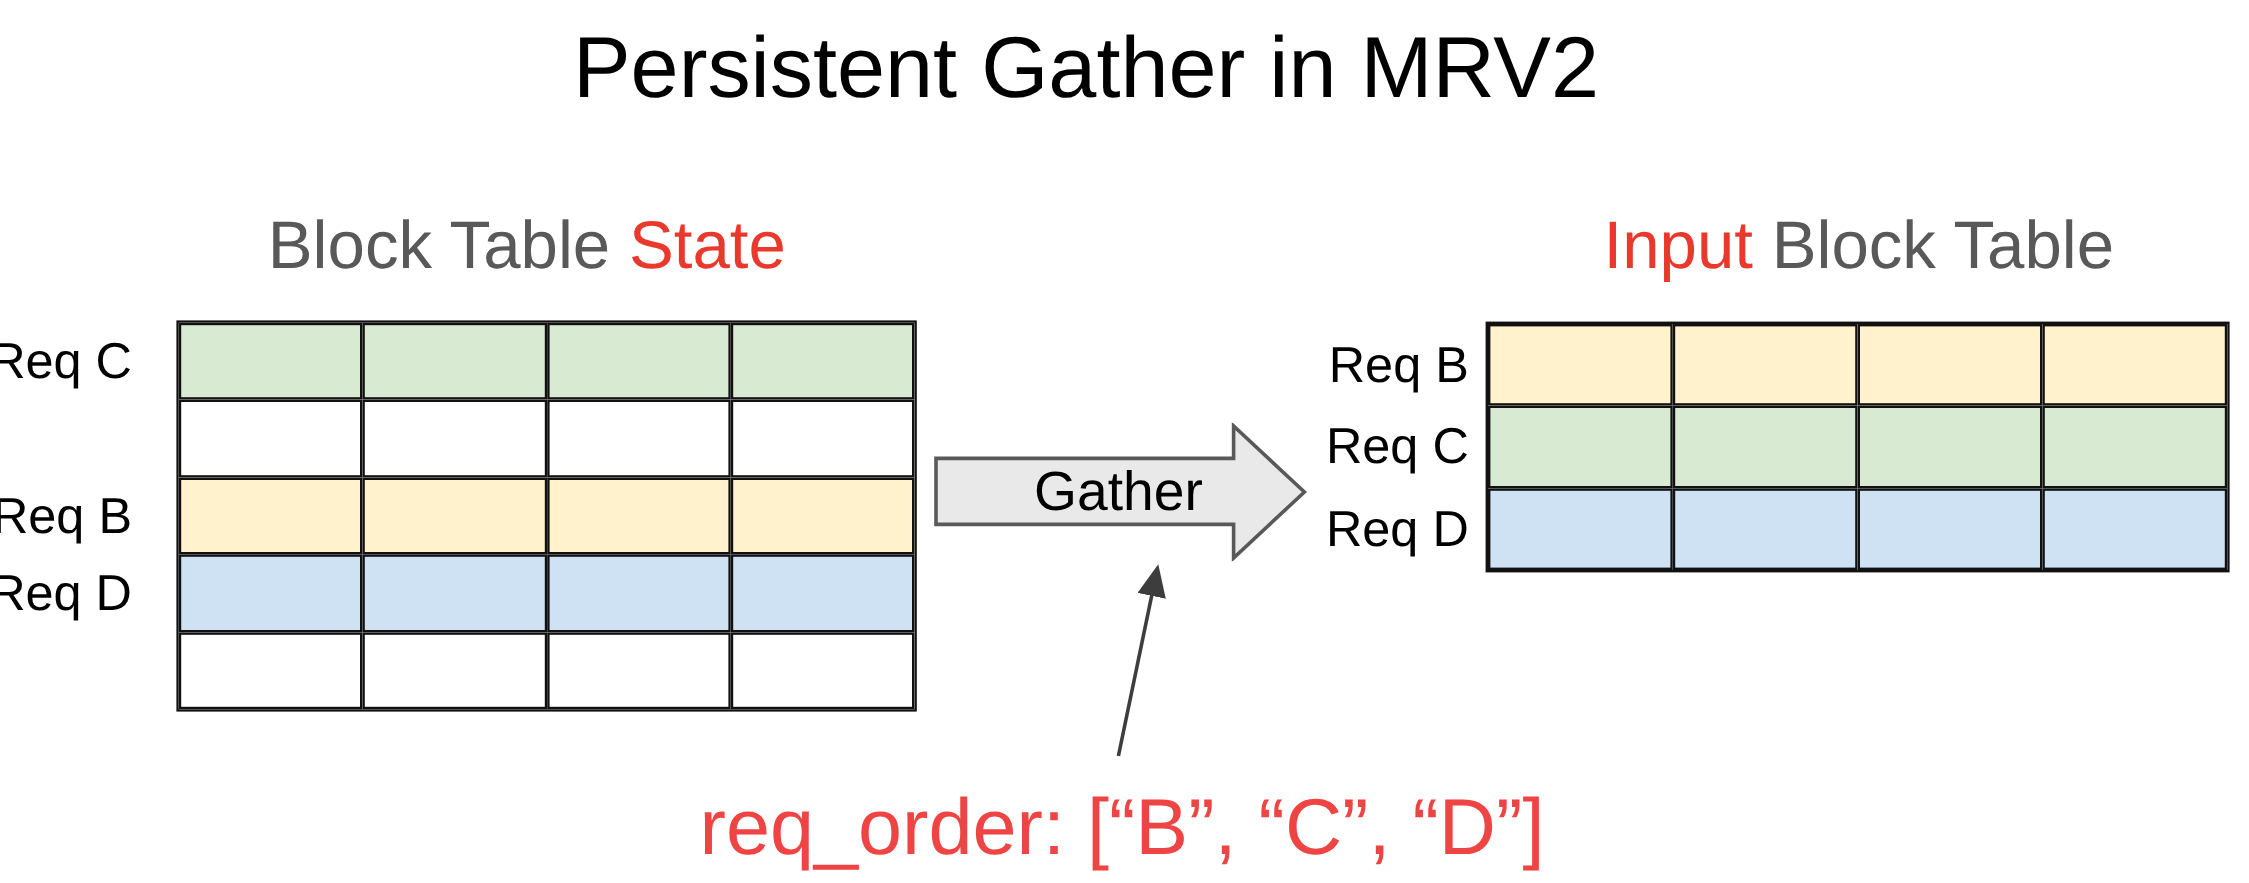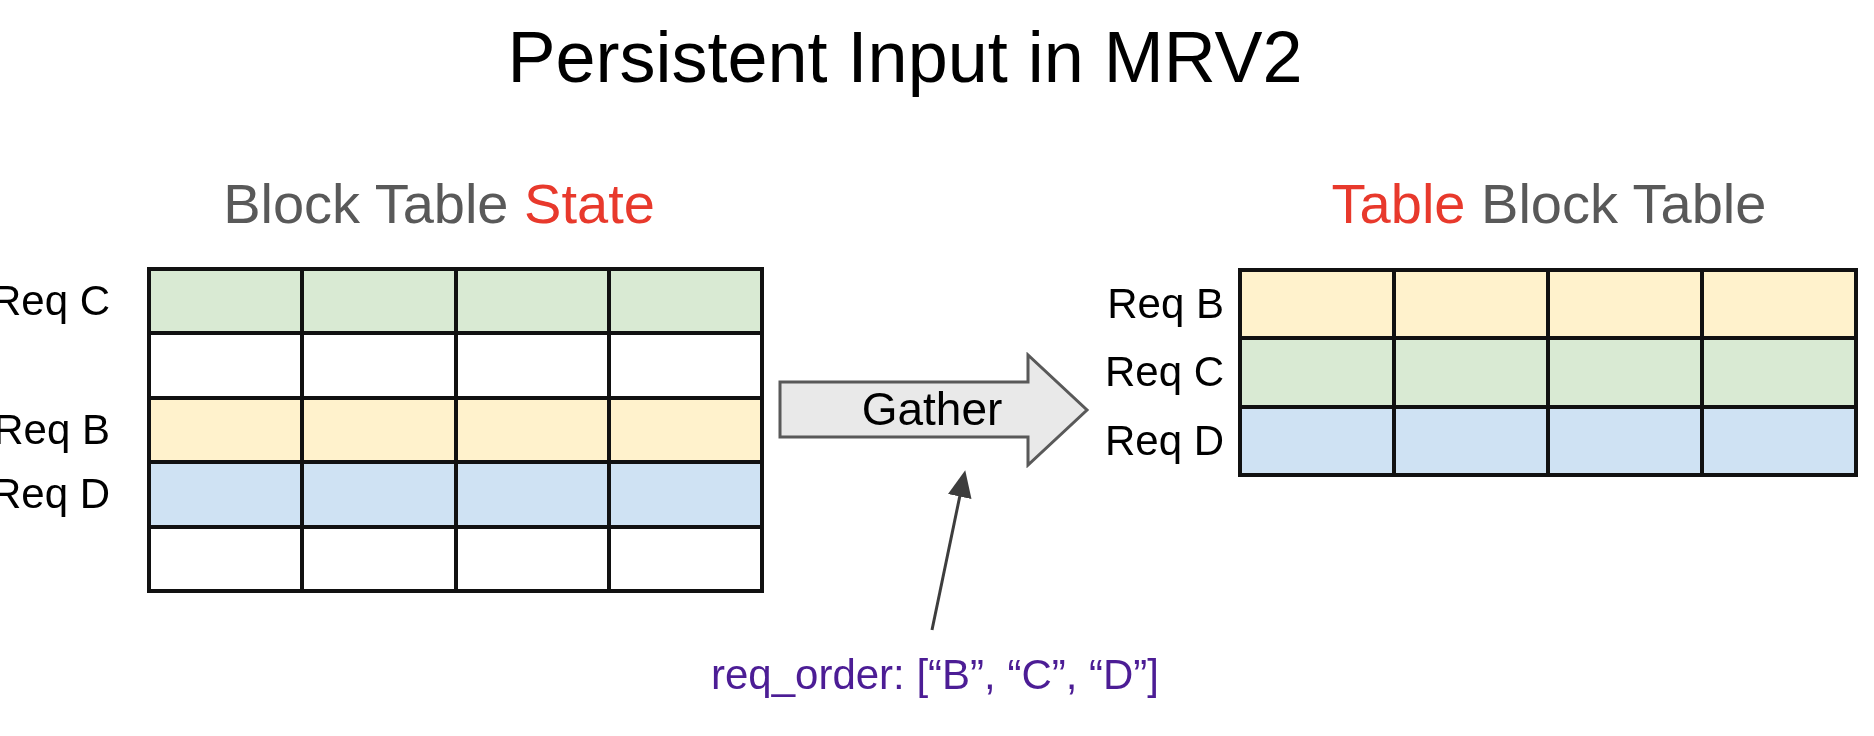--- a/index.html
+++ b/index.html
@@ -40,34 +40,34 @@
   #gather-svg{left:778px;top:352px;width:314px;height:116px;}
   #gather-label{
     left:808px;top:380px;width:248px;height:57px;
     display:flex;align-items:center;justify-content:center;
     font-size:46px;color:#000;
   }
   
   #annot-svg{left:900px;top:460px;width:100px;height:180px;}
   #annot-text{
     left:535px;top:650px;width:800px;text-align:center;
-    font-size:42px;line-height:1.2;color:#4c1d95;white-space:nowrap;
+    font-size:66px;line-height:1.2;color:#ef4444;white-space:nowrap;
   }
 </style>
 </head>
 <body>
 
-<div id="title" class="abs">Persistent Input in MRV2</div>
+<div id="title" class="abs">Persistent Gather in MRV2</div>
 
 <div id="left-heading" class="abs section-heading">
   <span>Block Table </span><span class="hl">State</span>
 </div>
 
 <div id="right-heading" class="abs section-heading">
-  <span class="hl">Table</span><span> Block Table</span>
+  <span class="hl">Input</span><span> Block Table</span>
 </div>
 
 <div id="left-table" class="abs block-table">
     <div class="trow">
       <span class="row-label">Req C</span>
       <div class="cell" style="background: rgb(217, 234, 211);"></div>
       <div class="cell" style="background: rgb(217, 234, 211);"></div>
       <div class="cell" style="background: rgb(217, 234, 211);"></div>
       <div class="cell" style="background: rgb(217, 234, 211);"></div>
     </div>

